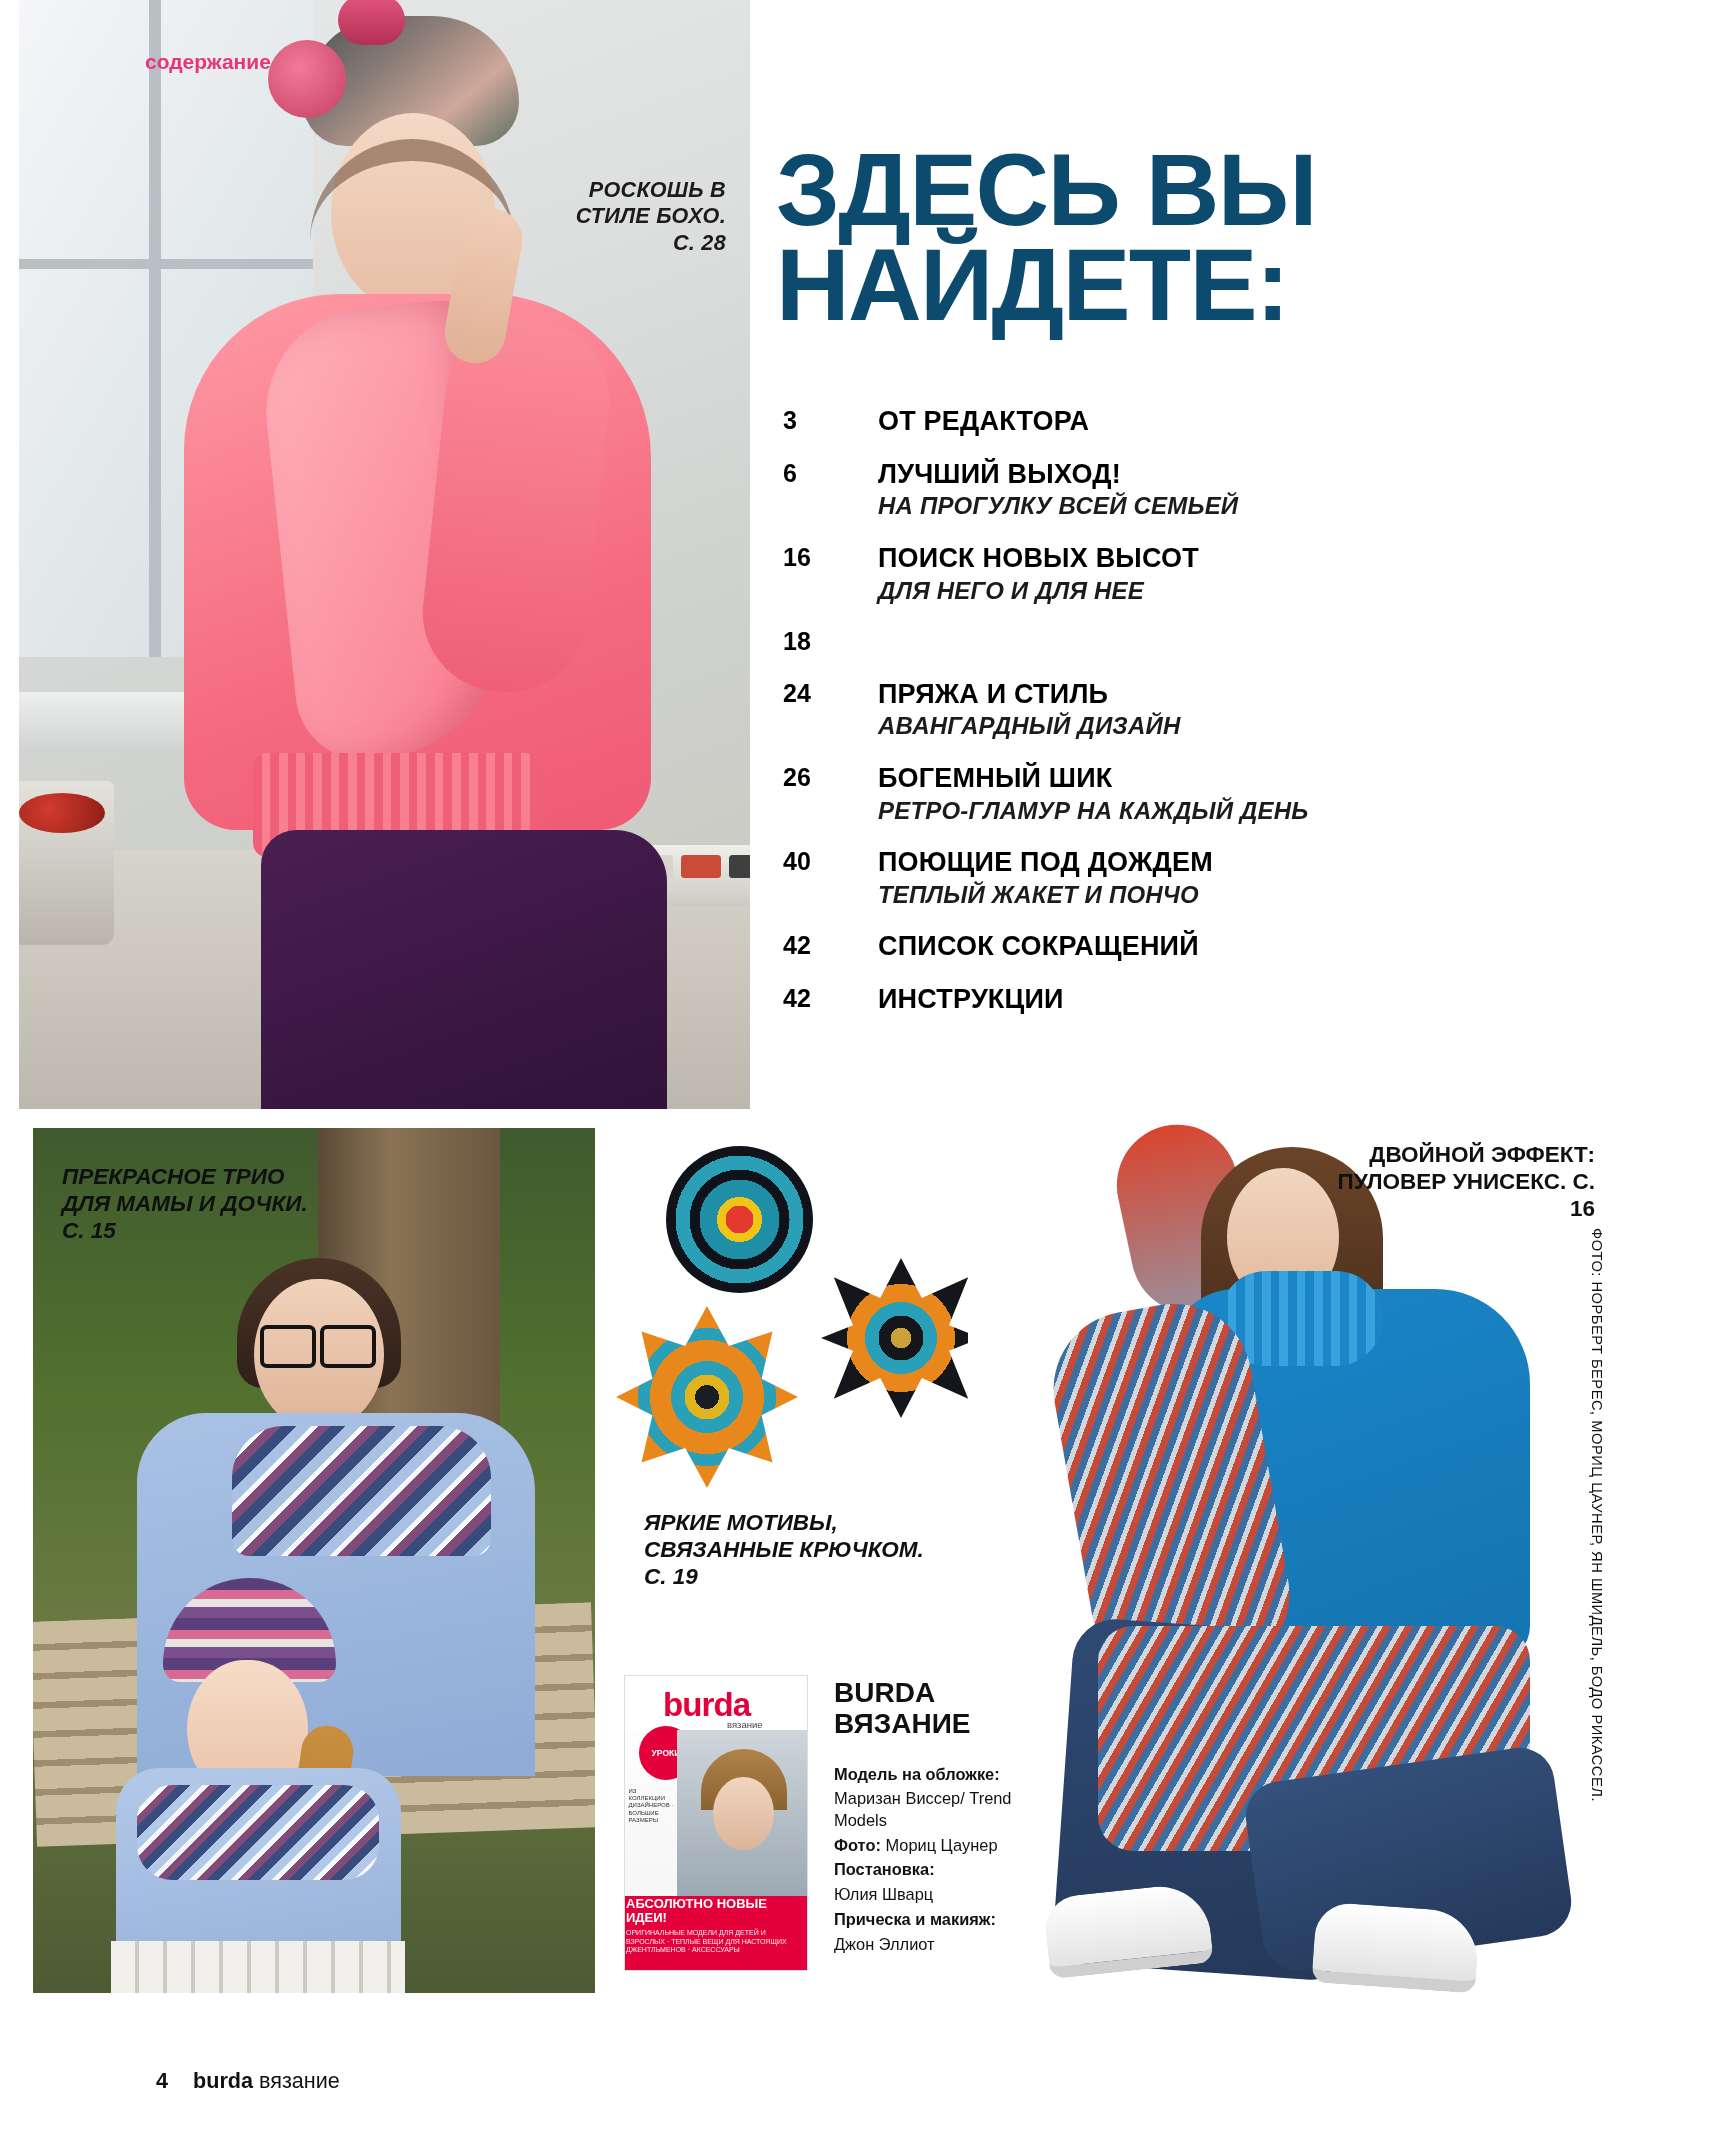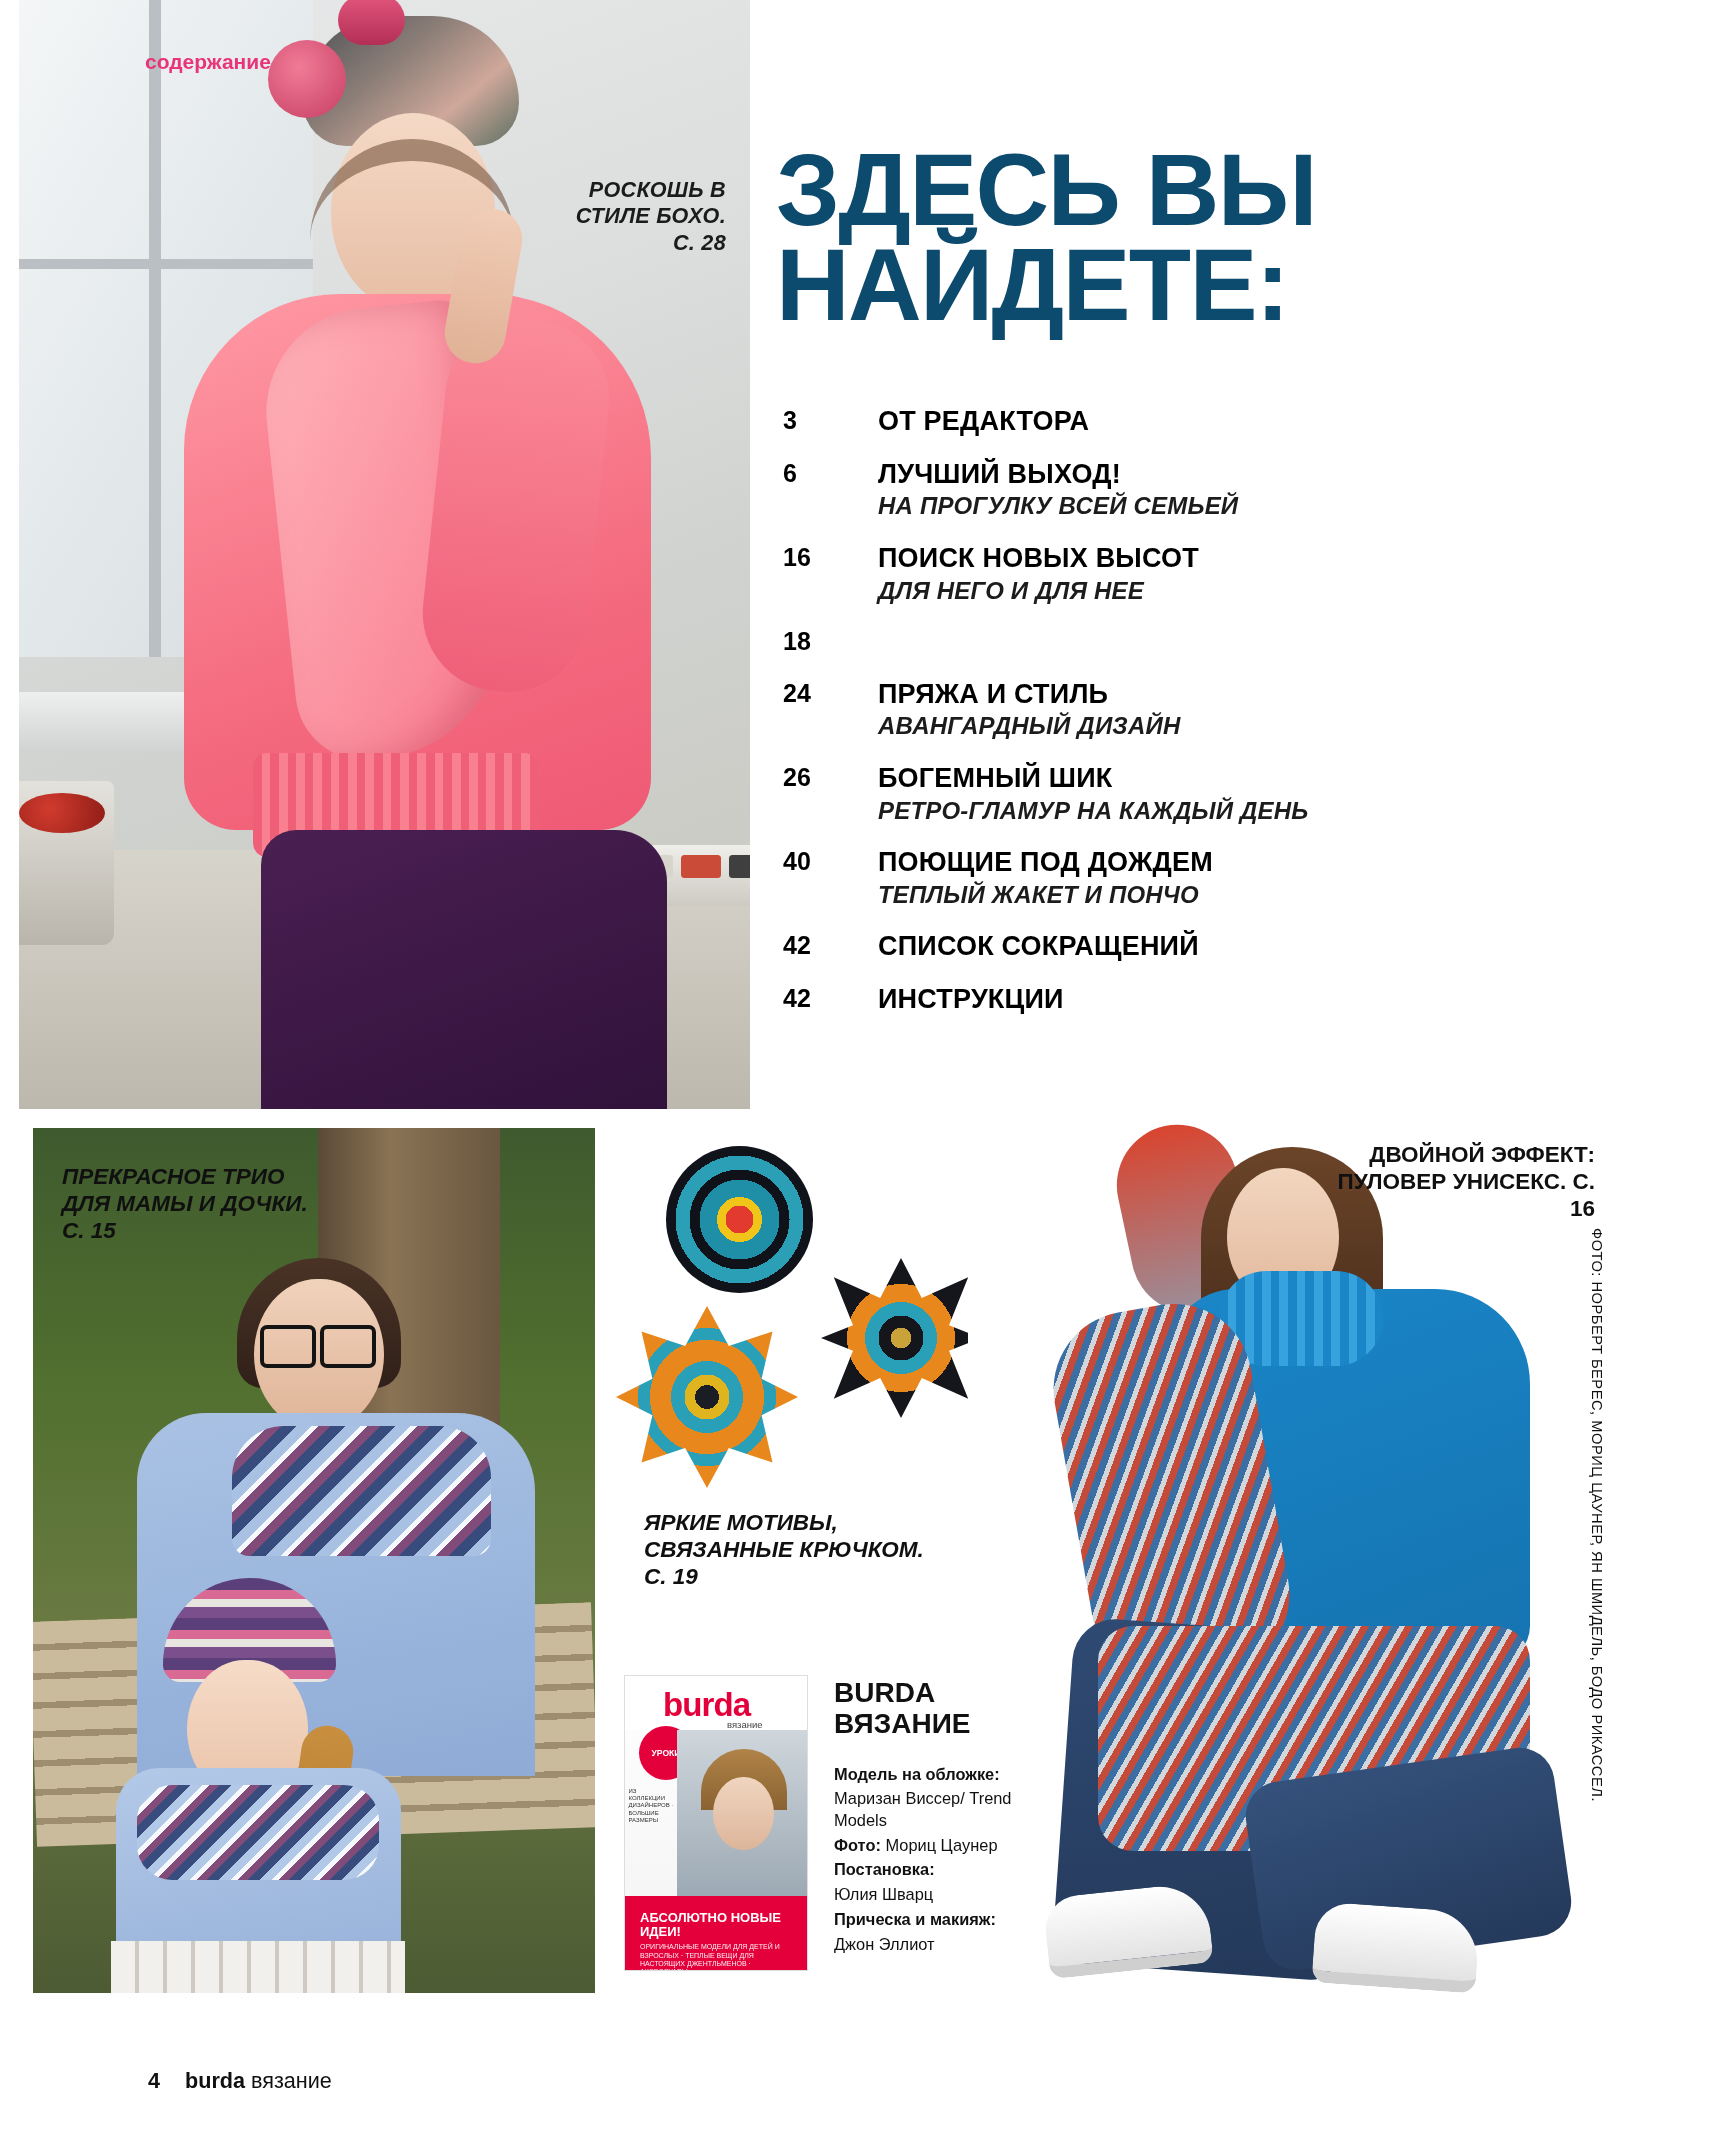--- a/index.html
+++ b/index.html
@@ -313,40 +313,40 @@
   .cover .c-photo .f{
     position:absolute;left:36px;top:47px;width:61px;height:73px;border-radius:31px/38px;
     background:linear-gradient(180deg,#f0d5bf,#dcb59a);
   }
   .cover .c-photo .h{
     position:absolute;left:24px;top:19px;width:86px;height:61px;border-radius:43px 43px 0 0;
     background:linear-gradient(180deg,#b08348,#8a6231);
   }
   .cover .c-band{
     position:absolute;left:0;bottom:0;width:182px;height:74px;background:#e4003a;color:#fff;
-    padding:15px;box-sizing:border-box;
+    padding:1px;box-sizing:border-box;
   }
   .cover .c-band .b1{font-size:13px;font-weight:800;line-height:1.05;}
   .cover .c-band .b2{font-size:7px;line-height:1.15;margin-top:5.2px;opacity:.95;}
   .cover .c-left{position:absolute;left:3.5px;top:112px;width:45px;font-size:6px;color:#333;line-height:1.2;}
 
   .credits{position:absolute;left:834px;top:1678px;width:182px;font-size:16.4px;line-height:1.3;color:#111;}
   .credits .title{font-weight:800;font-size:28px;line-height:1.1;margin-bottom:24px;}
   .credits b{font-weight:800;}
   .credits p{margin:0 0 3.5px 0;}
 
   
   .vcredit{
     position:absolute;left:1605px;top:1228px;
     transform:rotate(90deg);transform-origin:left top;
     font-size:14.7px;letter-spacing:0.5px;color:#111;white-space:nowrap;
   }
 
   
-  .footer{position:absolute;left:148px;top:2068px;font-size:21.6px;}
+  .footer{position:absolute;left:156px;top:2068px;font-size:21.6px;}
   .footer .num{font-weight:800;margin-right:19px;}
   .footer .brand{font-weight:800;}
   .footer .brand2{font-weight:400;}
 </style>
 </head>
 <body>
 
 <div class="page">
 
   <div class="hero">

